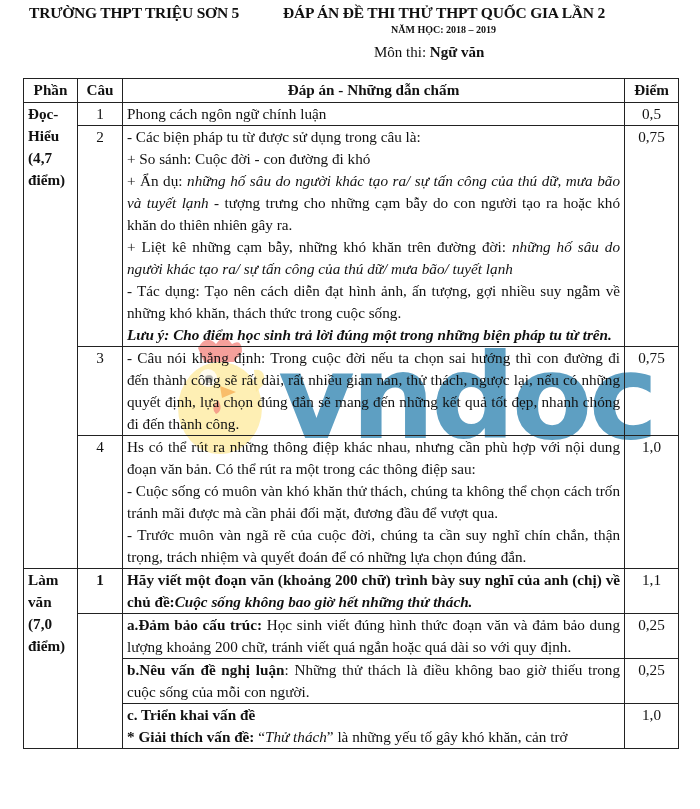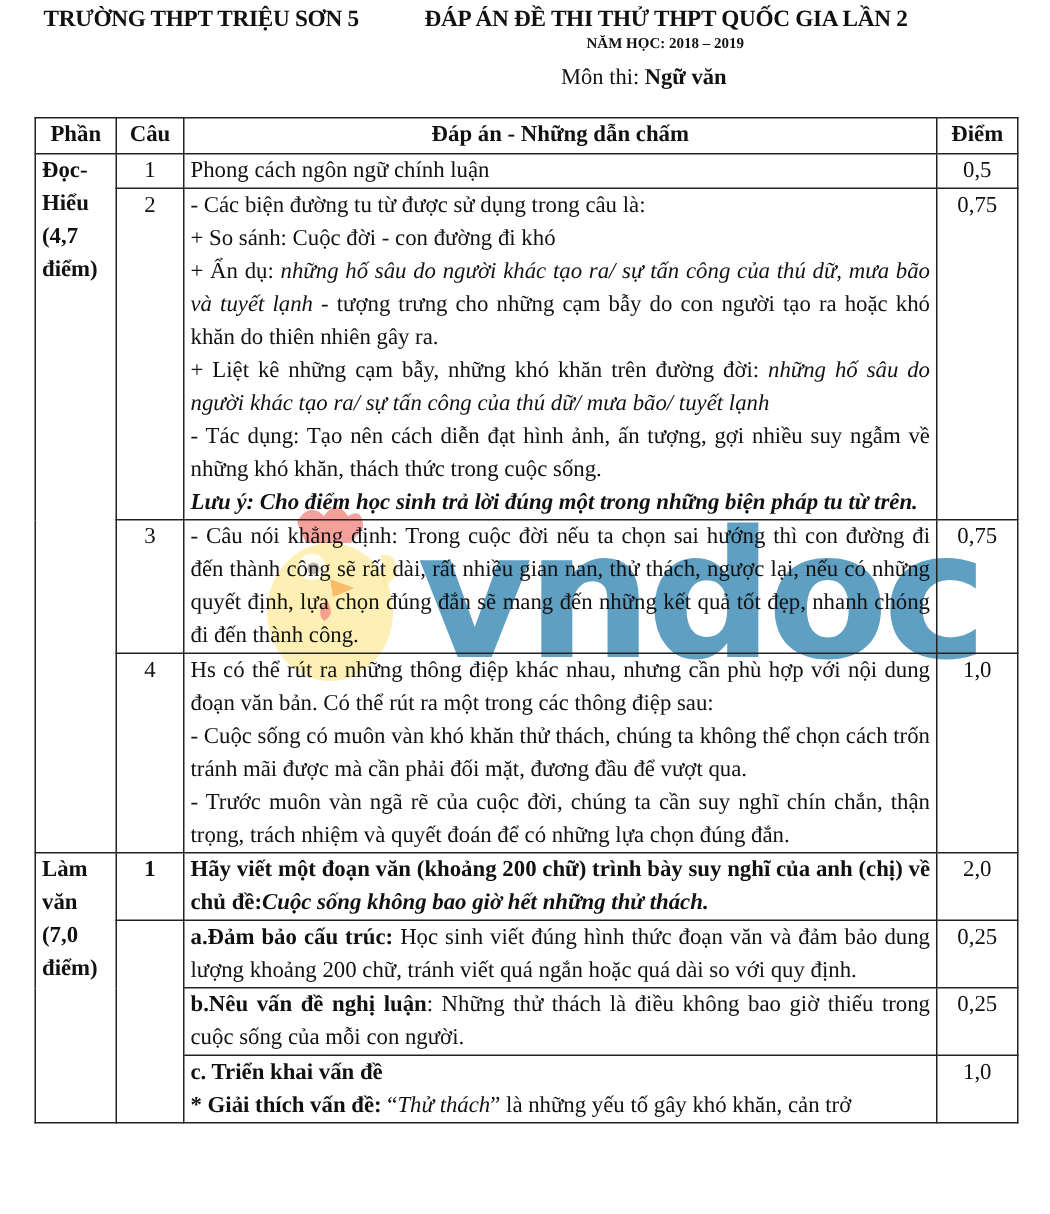--- a/index.html
+++ b/index.html
@@ -80,21 +80,21 @@
         <div>(4,7</div>
         <div>điểm)</div>
       </td>
       <td class="cau">1</td>
       <td class="ans">Phong cách ngôn ngữ chính luận</td>
       <td class="diem">0,5</td>
     </tr>
     <tr>
       <td class="cau">2</td>
       <td class="ans">
-        <p>- Các biện đường tu từ được sử dụng trong câu là:</p>
+        <p>- Các biện pháp tu từ được sử dụng trong câu là:</p>
         <p>+ So sánh: Cuộc đời - con đường đi khó</p>
         <p><span>+ Ẩn dụ: </span><span class="it">những hố sâu do người khác tạo ra/ sự tấn công của thú dữ, mưa bão và tuyết lạnh</span><span> - tượng trưng cho những cạm bẫy do con người tạo ra hoặc khó  khăn do thiên nhiên gây ra.</span></p>
         <p><span>+ Liệt kê những cạm bẫy, những khó khăn trên đường đời: </span><span class="it">những hố sâu do người khác tạo ra/ sự tấn công của thú dữ/ mưa bão/ tuyết lạnh</span></p>
         <p>- Tác dụng: Tạo nên cách diễn đạt hình ảnh, ấn tượng, gợi nhiều suy ngẫm về những khó khăn, thách thức trong cuộc sống.</p>
         <p class="bi">Lưu ý: Cho điểm học sinh trả lời đúng một trong những biện pháp tu từ trên.</p>
       </td>
       <td class="diem">0,75</td>
     </tr>
     <tr>
       <td class="cau">3</td>
@@ -113,21 +113,21 @@
 
     <tr>
       <td class="phan" rowspan="4">
         <div>Làm</div>
         <div>văn</div>
         <div>(7,0</div>
         <div>điểm)</div>
       </td>
       <td class="cau cau-mid">1</td>
       <td class="ans"><span class="b">Hãy viết một đoạn văn (khoảng 200 chữ) trình bày suy nghĩ của anh (chị) về chủ đề:</span><span class="bi">Cuộc sống không bao giờ hết những thử thách.</span></td>
-      <td class="diem">2,0</td>
+      <td class="diem">1,1</td>
     </tr>
     <tr>
       <td class="cau" rowspan="3"></td>
       <td class="ans"><span class="b">a.Đảm bảo cấu trúc:</span><span> Học sinh viết đúng hình thức đoạn văn và đảm bảo dung lượng khoảng 200 chữ, tránh viết quá ngắn hoặc quá dài so với quy định.</span></td>
       <td class="diem">0,25</td>
     </tr>
     <tr>
       <td class="ans"><span class="b">b.Nêu vấn đề nghị luận</span><span>: Những thử thách là điều không bao giờ thiếu trong cuộc sống của mỗi con người.</span></td>
       <td class="diem">0,25</td>
     </tr>

